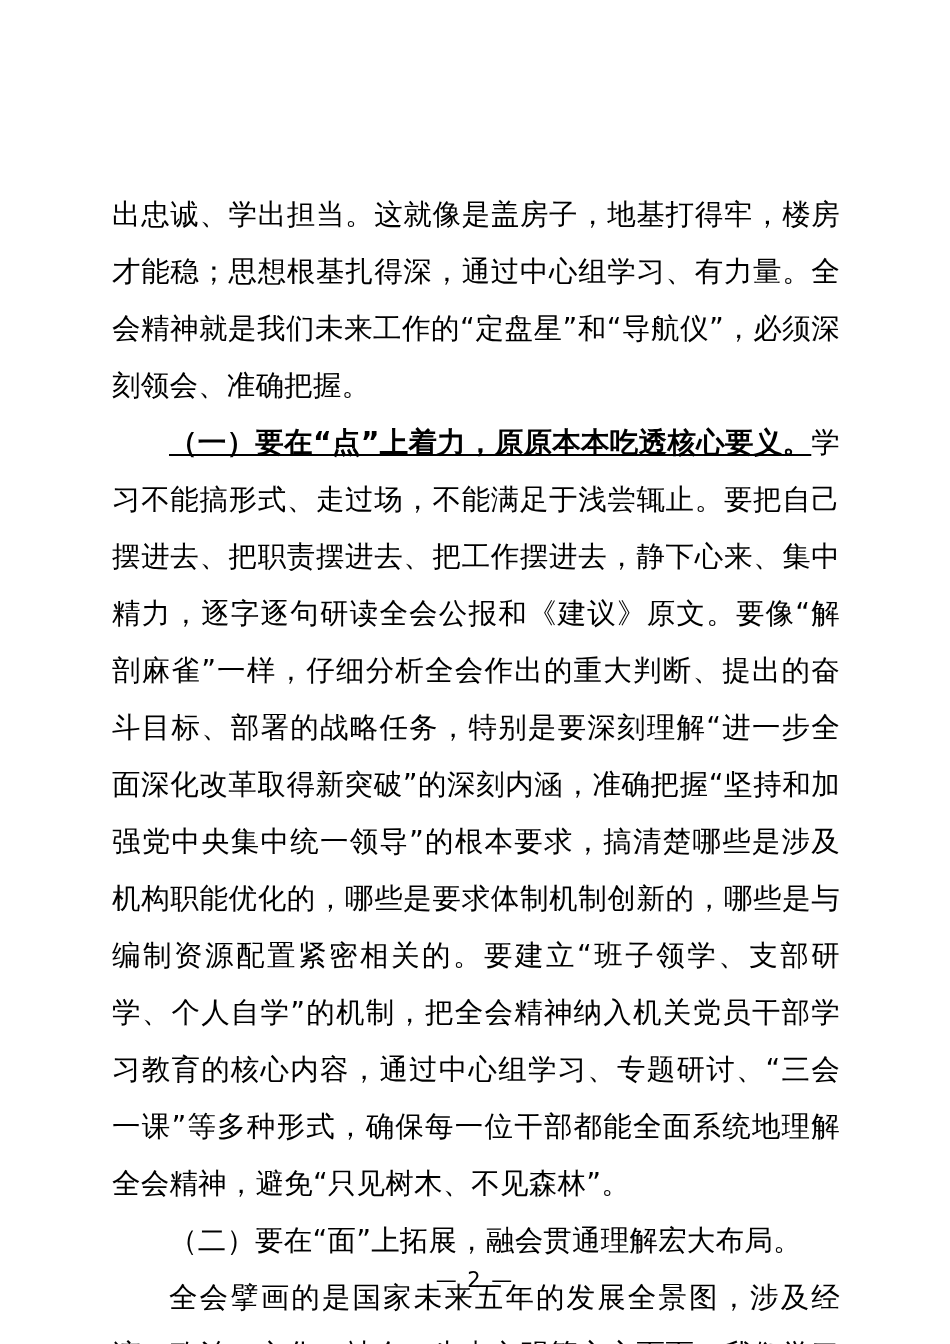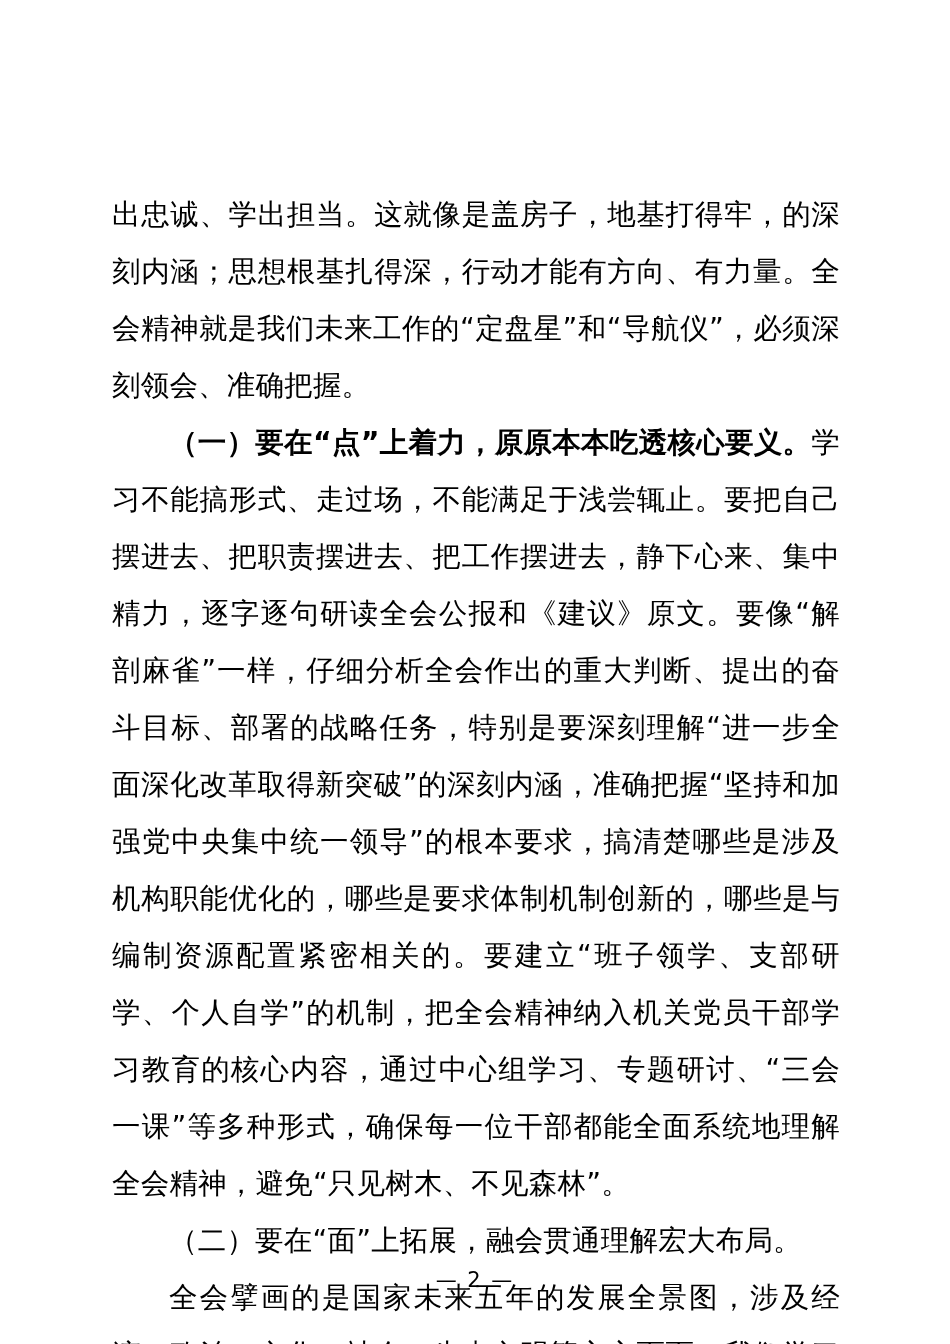--- a/index.html
+++ b/index.html
@@ -31,20 +31,21 @@
   }
   p {
     margin: 0;
     padding: 0;
   }
   .indent {
     text-indent: 57px;
   }
   .bold {
     font-weight: bold;
+    text-decoration: underline;
   }
   .heading-line {
     font-weight: normal;
   }
   .footer {
     position: absolute;
     left: 0;
     right: 0;
     bottom: 52px;
     text-align: center;
@@ -53,21 +54,21 @@
     font-family: "DejaVu Sans", "Liberation Sans", sans-serif;
     letter-spacing: 2px;
   }
 </style>
 </head>
 <body>
 
 <div class="page">
   <div class="doc-body">
 
-    <p class="para">出忠诚、学出担当。这就像是盖房子，地基打得牢，的深刻内涵；思想根基扎得深，行动才能有方向、有力量。全会精神就是我们未来工作的“定盘星”和“导航仪”，必须深刻领会、准确把握。</p>
+    <p class="para">出忠诚、学出担当。这就像是盖房子，地基打得牢，楼房才能稳；思想根基扎得深，通过中心组学习、有力量。全会精神就是我们未来工作的“定盘星”和“导航仪”，必须深刻领会、准确把握。</p>
 
     <p class="para indent"><span class="bold">（一）要在“点”上着力，原原本本吃透核心要义。</span><span>学习不能搞形式、走过场，不能满足于浅尝辄止。要把自己摆进去、把职责摆进去、把工作摆进去，静下心来、集中精力，逐字逐句研读全会公报和《建议》原文。要像“解剖麻雀”一样，仔细分析全会作出的重大判断、提出的奋斗目标、部署的战略任务，特别是要深刻理解“进一步全面深化改革取得新突破”的深刻内涵，准确把握“坚持和加强党中央集中统一领导”的根本要求，搞清楚哪些是涉及机构职能优化的，哪些是要求体制机制创新的，哪些是与编制资源配置紧密相关的。要建立“班子领学、支部研学、个人自学”的机制，把全会精神纳入机关党员干部学习教育的核心内容，通过中心组学习、专题研讨、“三会一课”等多种形式，确保每一位干部都能全面系统地理解全会精神，避免“只见树木、不见森林”。</span></p>
 
     <p class="para indent heading-line">（二）要在“面”上拓展，融会贯通理解宏大布局。</p>
 
     <p class="para indent">全会擘画的是国家未来五年的发展全景图，涉及经济、政治、文化、社会、生态文明等方方面面。我们学习不能仅仅盯</p>
 
   </div>
 
   <div class="footer">— 2 —</div>

